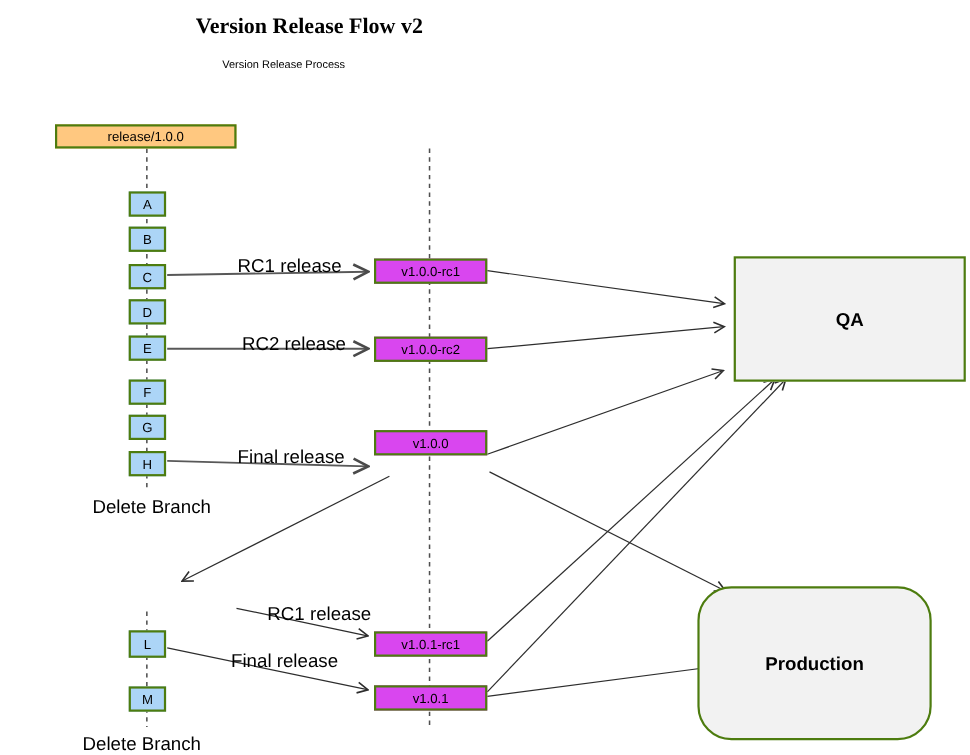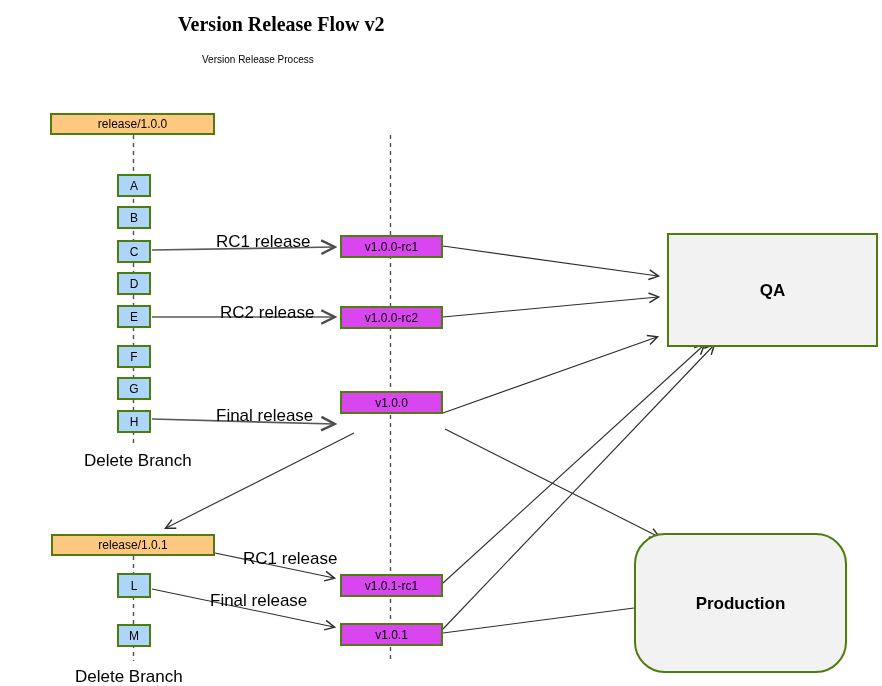--- a/index.html
+++ b/index.html
@@ -92,23 +92,20 @@
     <span>F</span>
   </div>
   <div class="box commit" style="left:117px;top:377px;">
     <span>G</span>
   </div>
   <div class="box commit" style="left:117px;top:410px;">
     <span>H</span>
   </div>
   <div class="lbl" style="left:84px;top:451px;">Delete Branch</div>
 
-  <div class="box branch" style="left:51px;top:534px;width:164px;">
-    <span>release/1.0.1</span>
-  </div>
   <div class="box commit" style="left:117px;top:573px;height:25px;">
     <span>L</span>
   </div>
   <div class="box commit" style="left:117px;top:624px;">
     <span>M</span>
   </div>
   <div class="lbl" style="left:75px;top:667px;">Delete Branch</div>
 
   <div class="box tag" style="left:340px;top:235px;">
     <span>v1.0.0-rc1</span>

